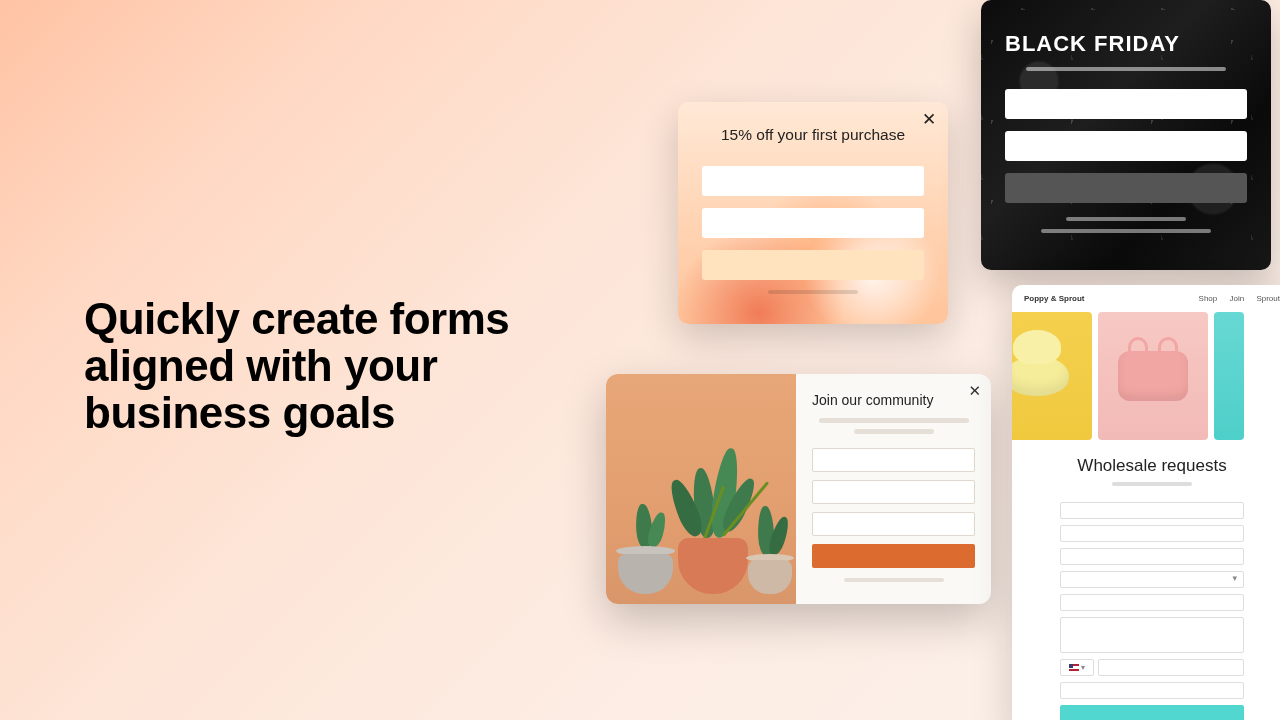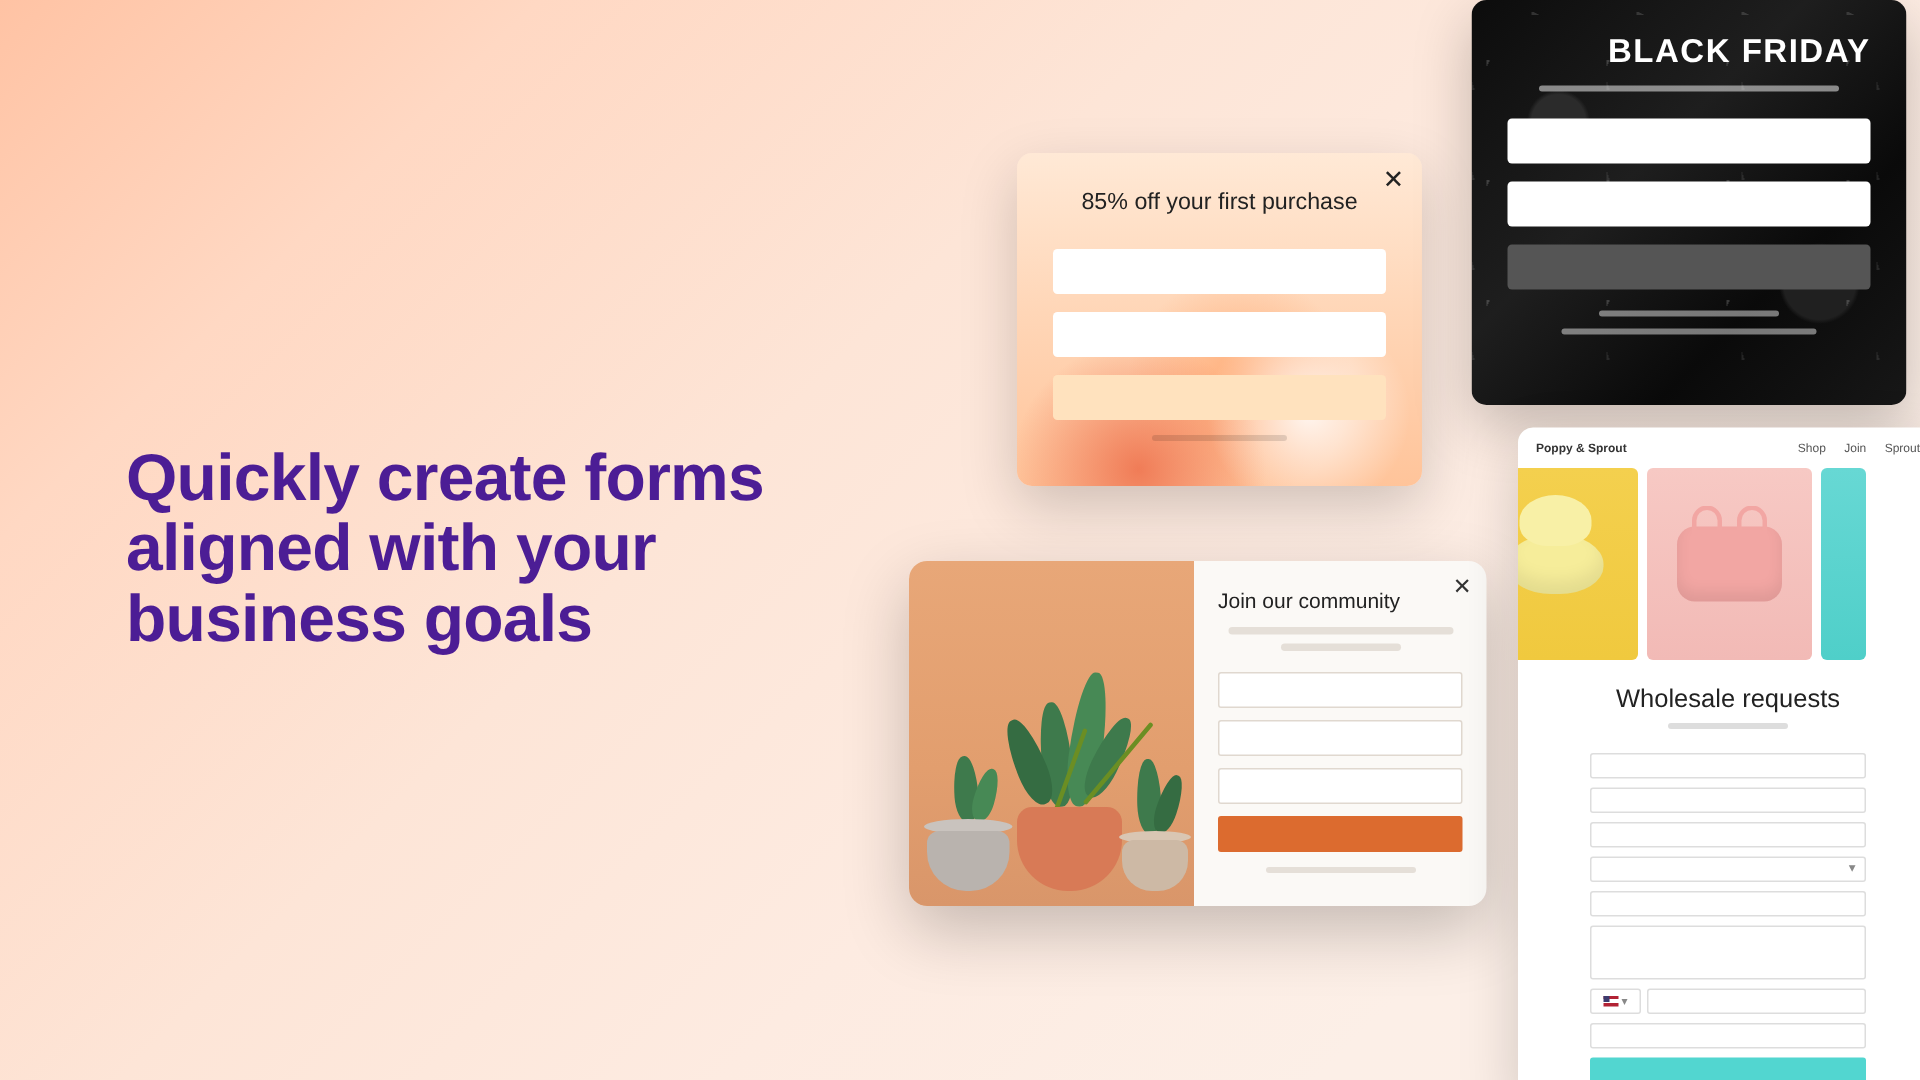--- a/index.html
+++ b/index.html
@@ -10,21 +10,21 @@
   }
 
   .headline {
     position: absolute;
     left: 84px;
     top: 295px;
     font-size: 44px;
     font-weight: 700;
     line-height: 1.07;
     letter-spacing: -0.5px;
-    color: #4c1d95;
+    color: #000000;
   }
 
   
   .popup1 {
     position: absolute;
     left: 678px; top: 102px;
     width: 270px; height: 222px;
     border-radius: 10px;
     overflow: hidden;
     box-shadow: 0 14px 38px rgba(0,0,0,0.18);
@@ -46,22 +46,22 @@
   .popup1 .btn   { height: 30px; background:#FFE2BE; border-radius:3px; margin:0 4px 10px; }
   .popup1 .foot  { height: 4px; width: 90px; background:rgba(0,0,0,0.12); margin:6px auto 0; border-radius:3px;}
 
   
   .popup2 {
     position: absolute;
     left: 981px; top: 0;
     width: 290px; height: 270px;
     border-radius: 10px;
     box-shadow: 0 14px 38px rgba(0,0,0,0.22);
-    padding: 14px 24px 14px;
-    text-align:right;
+    padding: 24px 24px 14px;
+    text-align:left;
     background:
       linear-gradient(115deg, rgba(255,255,255,0.18) 0 2%, transparent 2%) 10px 40px/80px 80px,
       linear-gradient( 25deg, rgba(255,255,255,0.14) 0 2%, transparent 2%) 40px 10px/70px 90px,
       linear-gradient( 70deg, rgba(255,255,255,0.10) 0 2%, transparent 2%) 0 0/90px 60px,
       radial-gradient(circle at 20% 30%, #2b2b2b 0 6%, transparent 7%),
       radial-gradient(circle at 80% 70%, #202020 0 8%, transparent 9%),
       linear-gradient(135deg, #0c0c0c, #1e1e1e 40%, #0a0a0a 70%, #171717);
     color:#fff;
     overflow:hidden;
   }
@@ -154,21 +154,21 @@
 </style>
 </head>
 <body>
 
 <div class="headline" style="white-space:pre-line;">Quickly create forms
 aligned with your
 business goals</div>
 
 <div class="popup1">
   <div class="close">✕</div>
-  <h3>85% off your first purchase</h3>
+  <h3>15% off your first purchase</h3>
   <div class="field"></div>
   <div class="field"></div>
   <div class="btn"></div>
   <div class="foot"></div>
 </div>
 
 <div class="popup2">
   <h3>BLACK FRIDAY</h3>
   <div class="sub"></div>
   <div class="field"></div>

